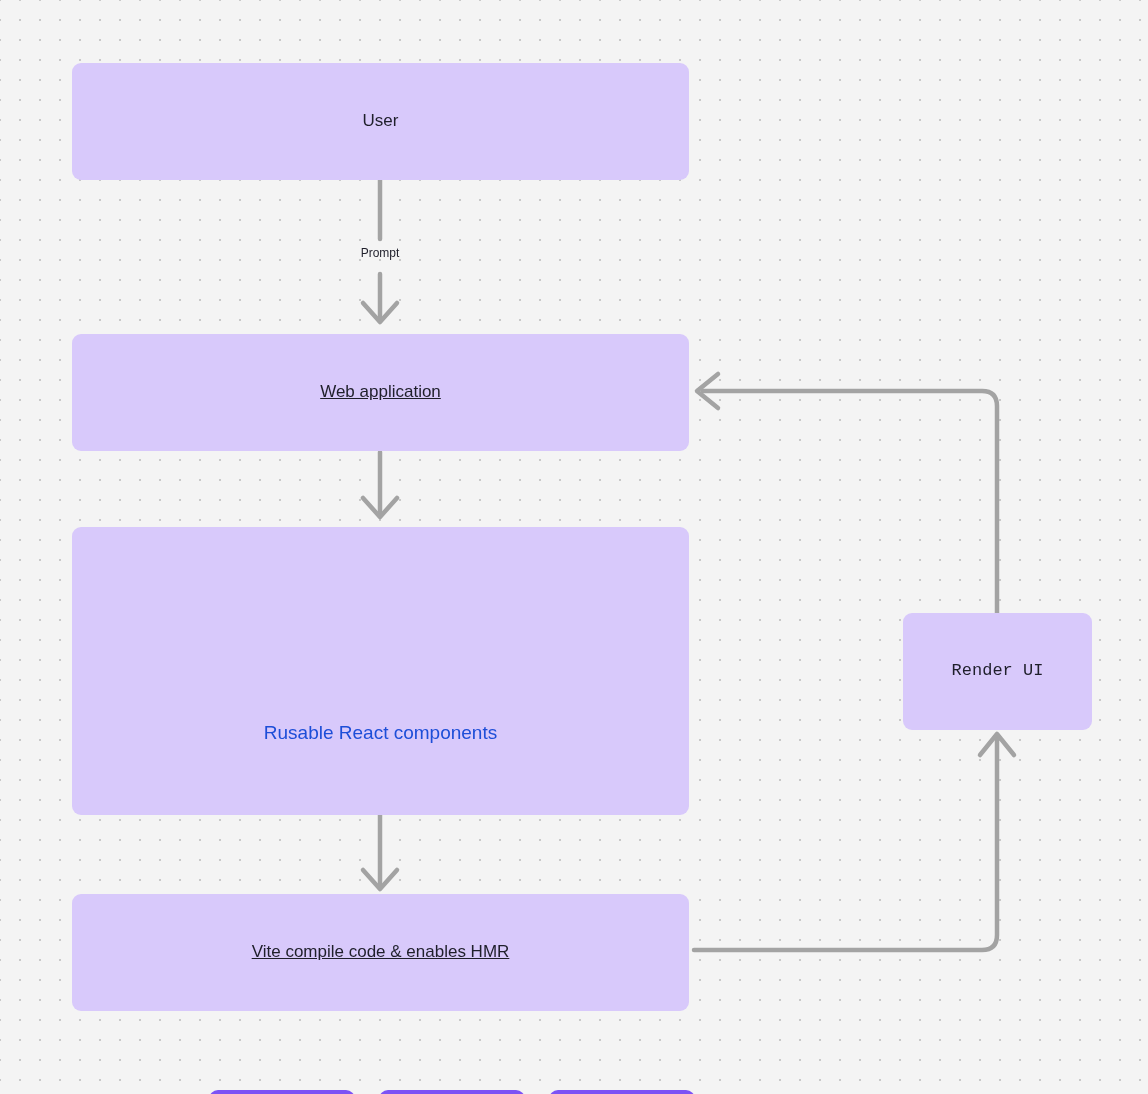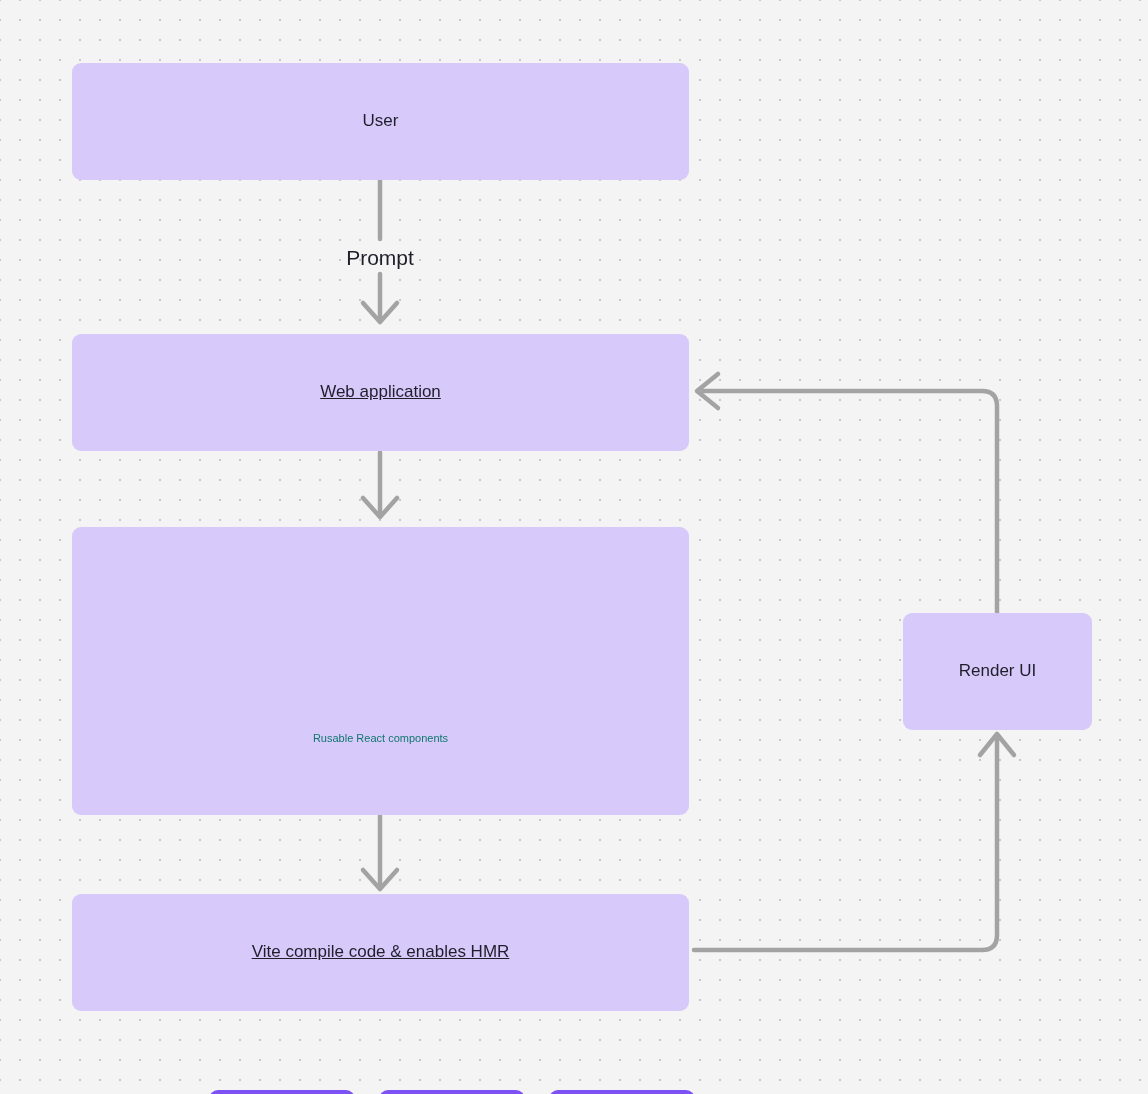--- a/index.html
+++ b/index.html
@@ -42,28 +42,27 @@
     background: #7c52f5;
     color: #ffffff;
     font-size: 16px;
     border-radius: 9px;
     padding: 4px;
   }
   .group-caption {
     position: absolute;
     left: 0; right: 0;
     text-align: center;
-    color: #0f766e;
-    font-size: 11px;
-    margin-top: 11px;
+    color: #1d4ed8;
+    font-size: 19px;
   }
   .edge-label {
     position: absolute;
     color: #1f1f2b;
-    font-size: 21px;
+    font-size: 12px;
     text-align: center;
     white-space: nowrap;
     transform: translateX(-50%);
   }
   svg.edges {
     position: absolute;
     left: 0; top: 0;
     width: 1148px; height: 1094px;
     pointer-events: none;
   }
@@ -138,19 +137,19 @@
       
     </div>
 
     <div class="group-caption" style="top:193px;">Rusable React components</div>
   </div>
 
   <div class="node node-light" style="left:72px; top:894px; width:617px; height:117px;text-decoration:underline;">
     <span>Vite compile code &amp; enables HMR</span>
   </div>
 
-  <div class="node node-light" style="left:903px; top:613px; width:189px; height:117px;">
+  <div class="node node-light" style="left:903px; top:613px; width:189px; height:117px;font-family:Liberation Mono, monospace;">
     <span>Render UI</span>
   </div>
 
   <div class="edge-label" style="left:380px; top:246px;">Prompt</div>
 
 </div>
 
 </body></html>

